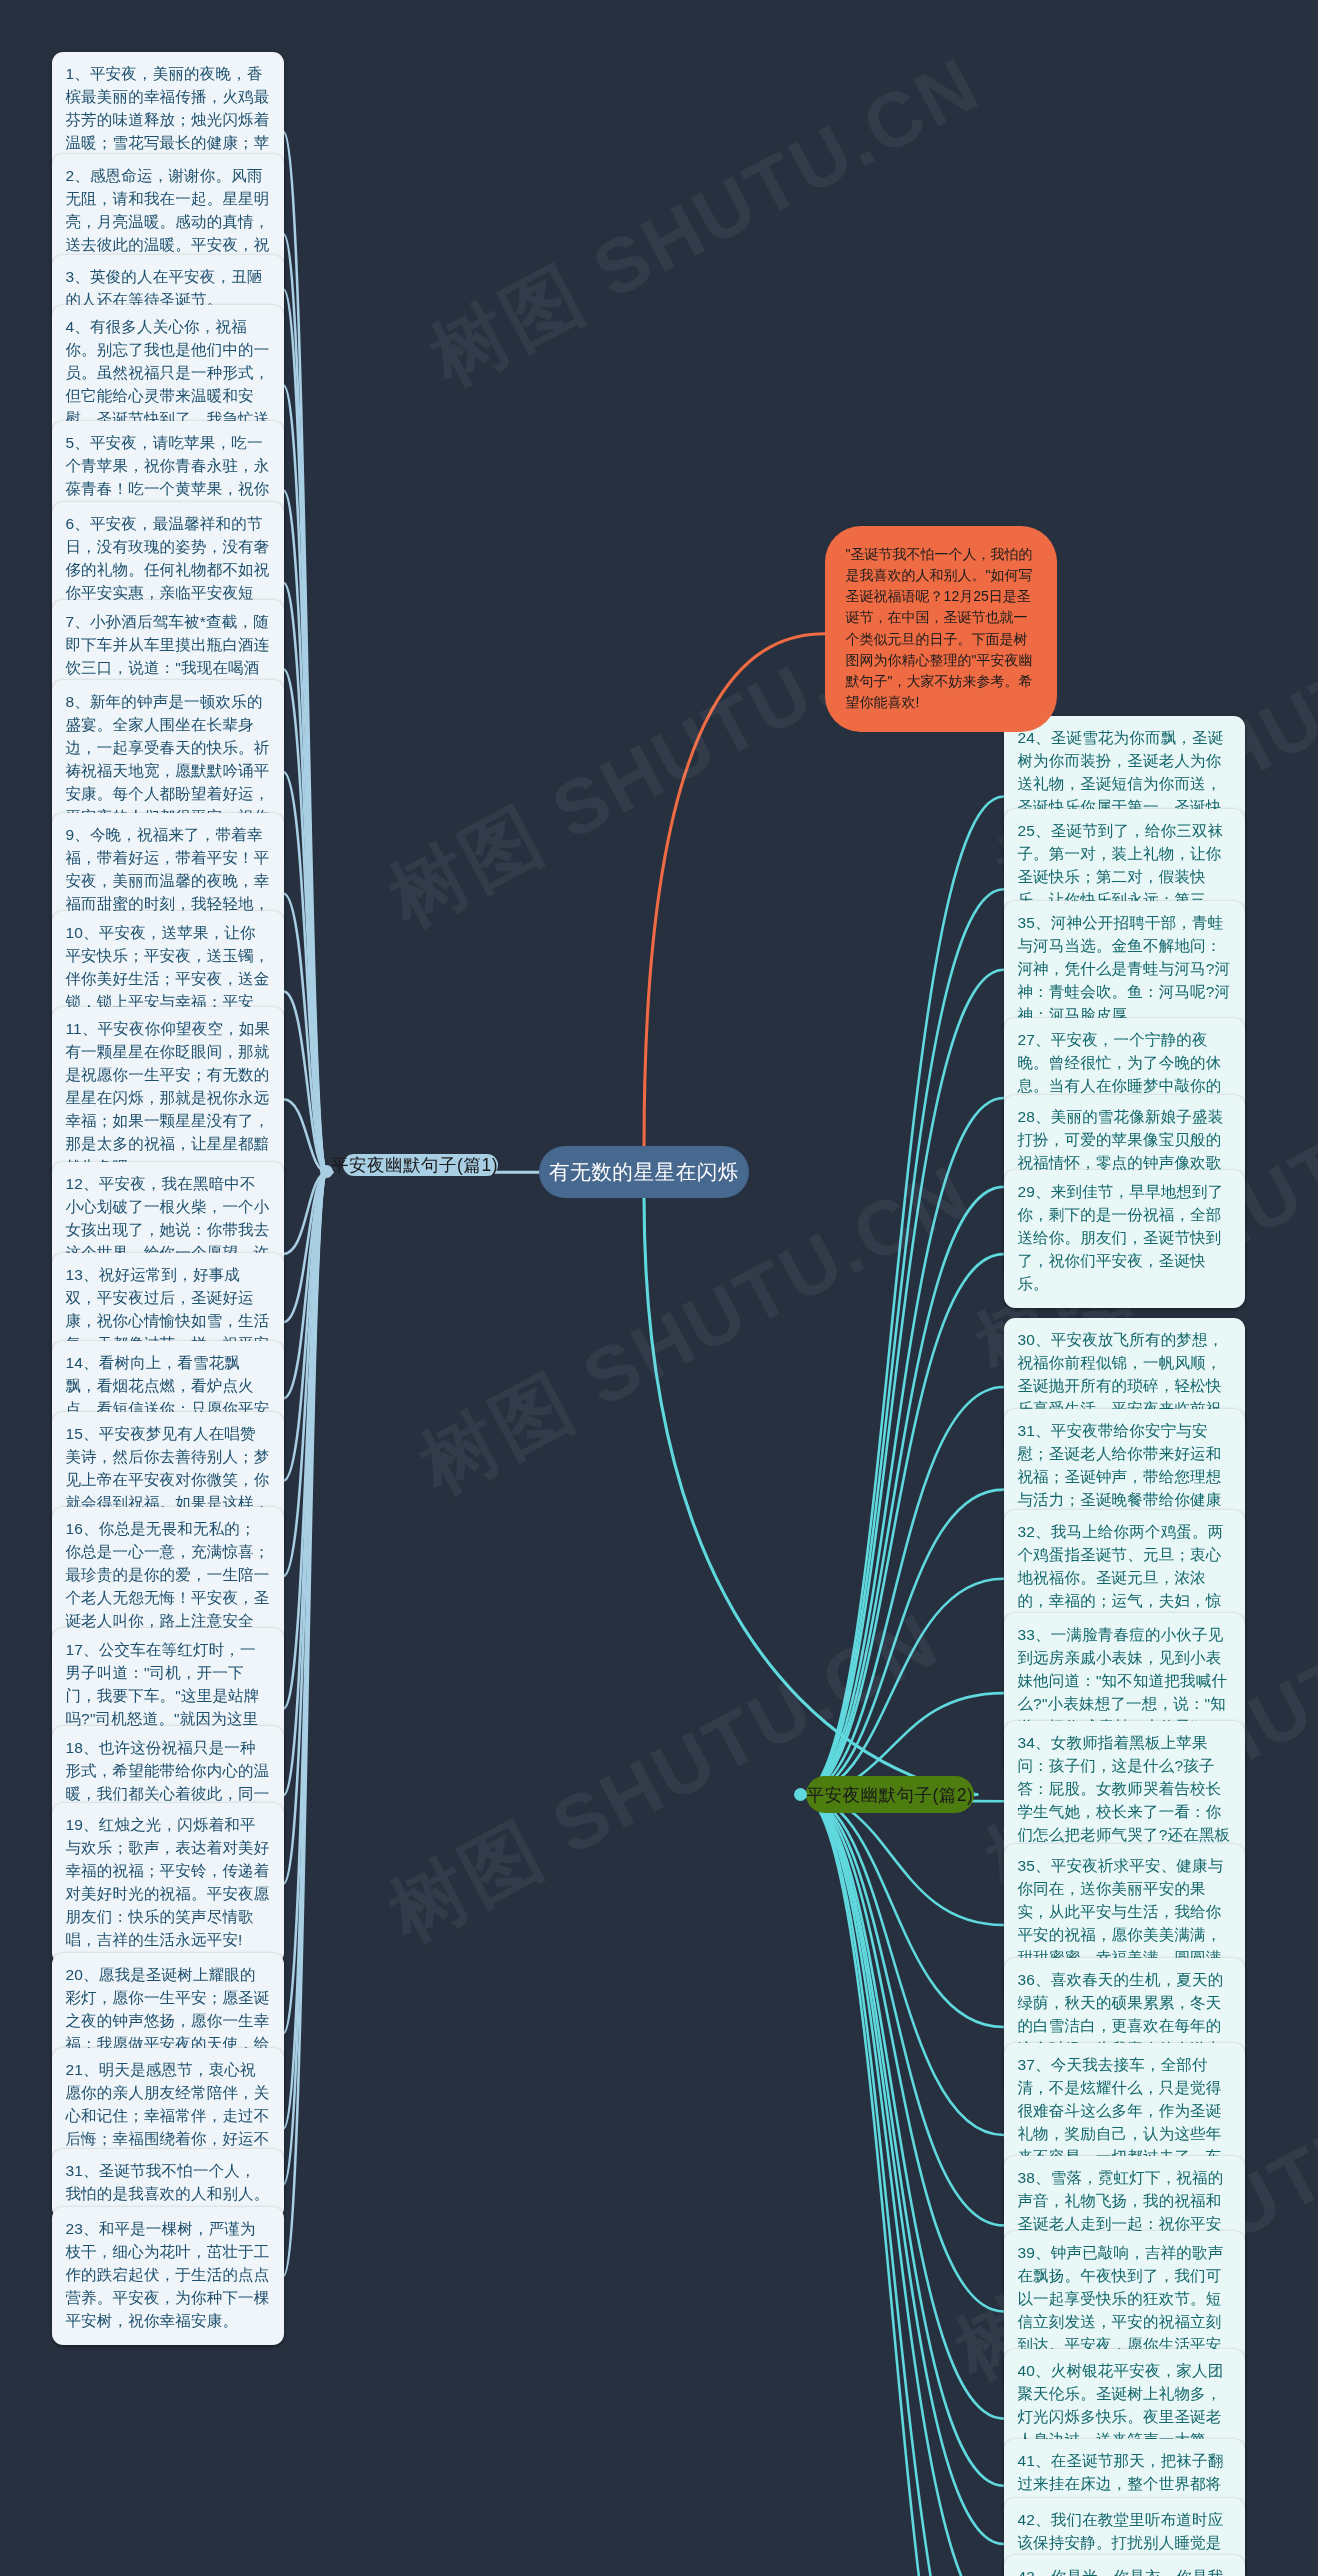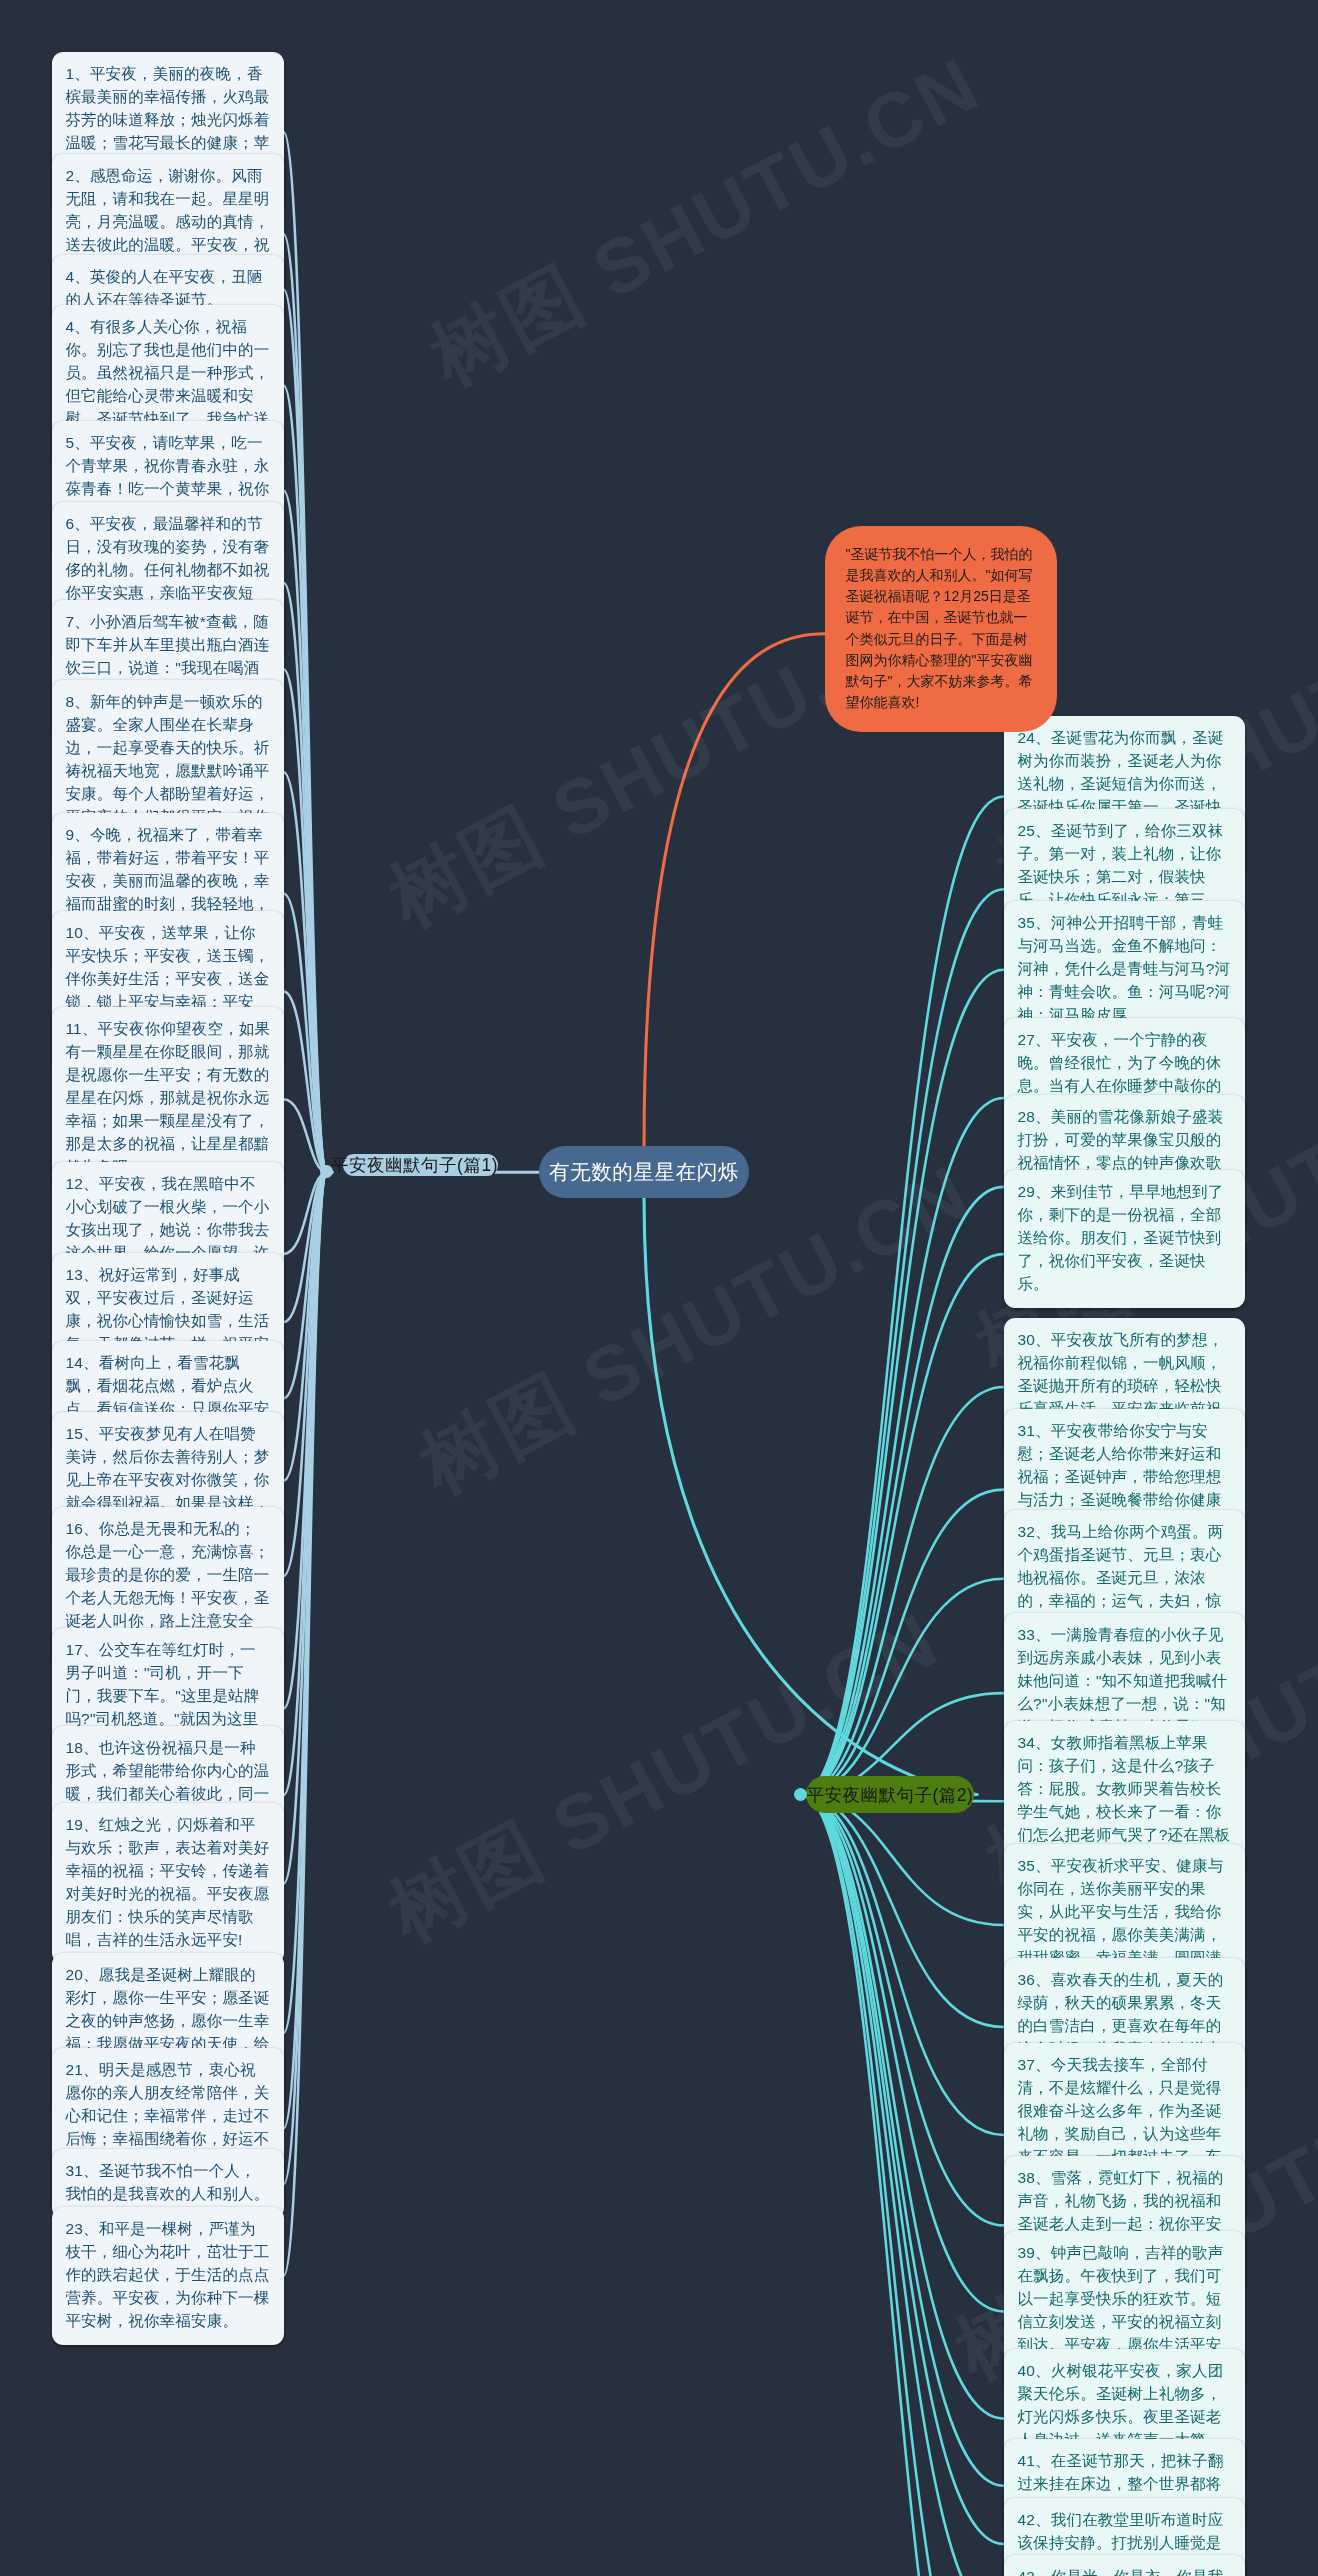--- a/index.html
+++ b/index.html
@@ -195,21 +195,21 @@
   <div class="watermark" style="left:361px; top:1726px;">树图 SHUTU.CN</div>
   <div class="watermark" style="left:969px; top:685px;">树图 SHUTU.CN</div>
   <div class="watermark" style="left:948px; top:1159px;">树图 SHUTU.CN</div>
   <div class="watermark" style="left:958px; top:1674px;">树图 SHUTU.CN</div>
   <div class="watermark" style="left:927px; top:2164px;">树图 SHUTU.CN</div>
   <div class="watermark" style="left:958px; top:2628px;">树图 SHUTU.CN</div>
 
   <div id="left-leaves">
       <div class="leaf left" style="top: 52px;"><span>1、平安夜，美丽的夜晚，香槟最美丽的幸福传播，火鸡最芬芳的味道释放；烛光闪烁着温暖；雪花写最长的健康；苹果送上了它最纯粹的愿望。愿平安日日夜夜与你同在。</span></div>
       <div class="leaf left" style="top: 154px;"><span>2、感恩命运，谢谢你。风雨无阻，请和我在一起。星星明亮，月亮温暖。感动的真情，送去彼此的温暖。平安夜，祝你平安、幸福、好运相逢、幸福。</span></div>
-      <div class="leaf left" style="top: 255px;"><span>4、英俊的人在平安夜，丑陋的人还在等待圣诞节。</span></div>
+      <div class="leaf left" style="top: 255px;"><span>3、英俊的人在平安夜，丑陋的人还在等待圣诞节。</span></div>
       <div class="leaf left" style="top: 305px;"><span>4、有很多人关心你，祝福你。别忘了我也是他们中的一员。虽然祝福只是一种形式，但它能给心灵带来温暖和安慰。圣诞节快到了，我急忙送去一份祝福：平安夜快乐!</span></div>
       <div class="leaf left" style="top: 421px;"><span>5、平安夜，请吃苹果，吃一个青苹果，祝你青春永驻，永葆青春！吃一个黄苹果，祝你事业有成！吃一个红苹果，祝你事业发达，生活美满!</span></div>
       <div class="leaf left" style="top: 502px;"><span>6、平安夜，最温馨祥和的节日，没有玫瑰的姿势，没有奢侈的礼物。任何礼物都不如祝你平安实惠，亲临平安夜短信，收到的是平安，祝你和你的家人生活平安，好运!</span></div>
       <div class="leaf left" style="top: 600px;"><span>7、小孙酒后驾车被*查截，随即下车并从车里摸出瓶白酒连饮三口，说道："我现在喝酒了，但我不再开车，你们查吧!"</span></div>
       <div class="leaf left" style="top: 680px;"><span>8、新年的钟声是一顿欢乐的盛宴。全家人围坐在长辈身边，一起享受春天的快乐。祈祷祝福天地宽，愿默默吟诵平安康。每个人都盼望着好运，平安夜的人们都很平安。祝你生活平平安安!</span></div>
       <div class="leaf left" style="top: 813px;"><span>9、今晚，祝福来了，带着幸福，带着好运，带着平安！平安夜，美丽而温馨的夜晚，幸福而甜蜜的时刻，我轻轻地，轻轻地地道一声：朋友，祝你平安!</span></div>
       <div class="leaf left" style="top: 911px;"><span>10、平安夜，送苹果，让你平安快乐；平安夜，送玉镯，伴你美好生活；平安夜，送金锁，锁上平安与幸福；平安夜，礼盒，祝福生活无波折。平安夜，祝你平安幸福。</span></div>
       <div class="leaf left" style="top: 1007px;"><span>11、平安夜你仰望夜空，如果有一颗星星在你眨眼间，那就是祝愿你一生平安；有无数的星星在闪烁，那就是祝你永远幸福；如果一颗星星没有了，那是太多的祝福，让星星都黯然失色吧!</span></div>
       <div class="leaf left" style="top: 1162px;"><span>12、平安夜，我在黑暗中不小心划破了一根火柴，一个小女孩出现了，她说：你带我去这个世界，给你一个愿望，许一个愿望！我说：我要祝我所有的朋友，圣诞快乐，梦想成真!</span></div>
       <div class="leaf left" style="top: 1253px;"><span>13、祝好运常到，好事成双，平安夜过后，圣诞好运康，祝你心情愉快如雪，生活每一天都像过节一样。祝平安夜好运，平安夜好运，祝你快乐!</span></div>

